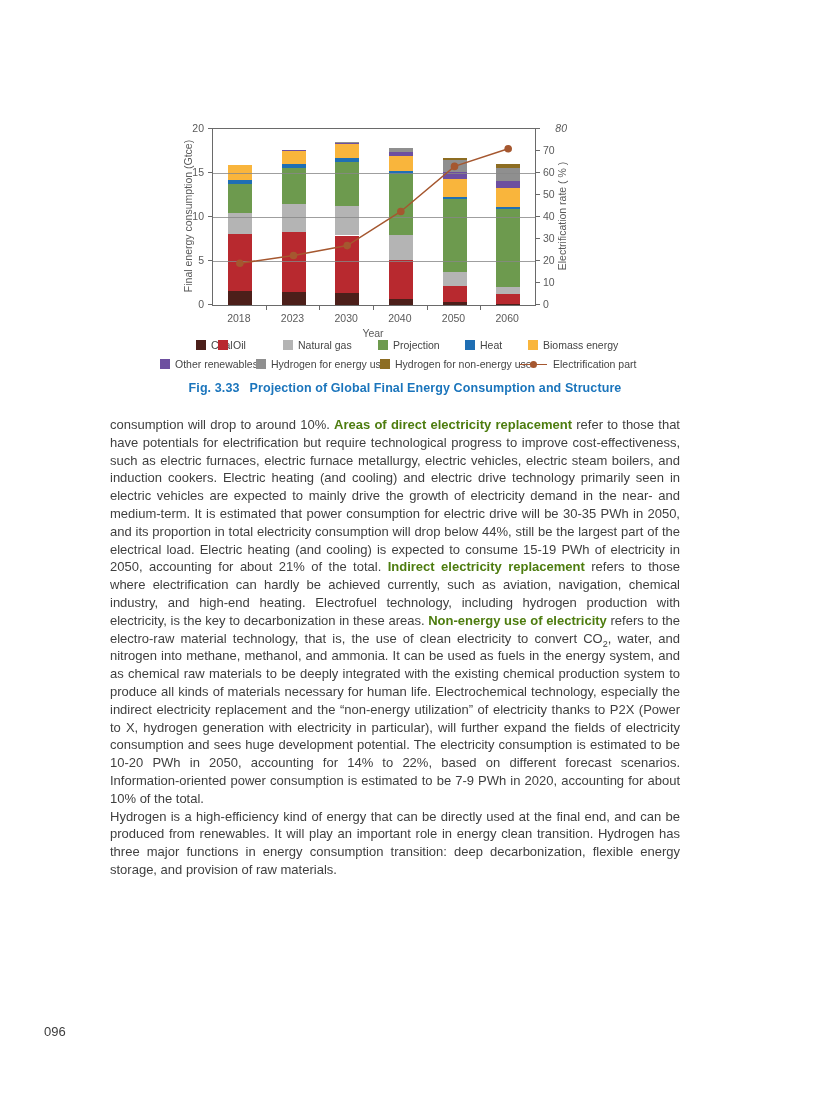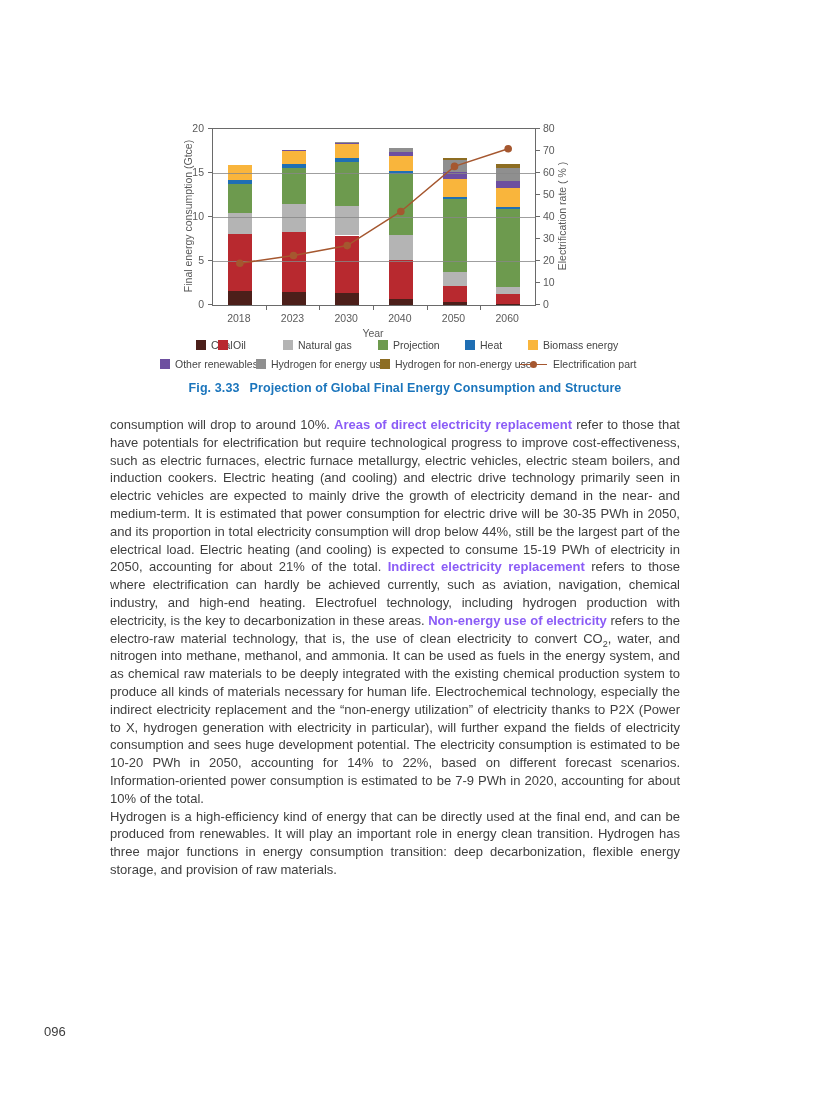--- a/index.html
+++ b/index.html
@@ -16,21 +16,21 @@
   .legend-swatch{width:10px;height:10px;margin-right:5px;flex:0 0 auto;}
   .legend-line{position:relative;width:27px;height:9px;margin-right:6px;flex:0 0 auto;}
   .legend-line .ln{position:absolute;left:0;top:4px;width:100%;height:1.5px;}
   .legend-line .dot{position:absolute;left:10px;top:1px;width:7px;height:7px;border-radius:50%;}
   .caption{position:absolute;left:130px;top:381px;width:550px;text-align:center;font-weight:bold;font-size:12.5px;letter-spacing:.1px;}
   .caption .cap-title{margin-left:10px;}
   .body-text{position:absolute;left:110px;top:416px;width:570px;font-size:13px;line-height:17.8px;color:#3f3f3f;text-align:justify;}
   .body-text p{margin:0;}
   .body-text h3{font-size:13.2px;line-height:17px;margin:25px 0 19px 0;color:#333333;}
   .body-text sub{font-size:9px;line-height:0;}
-  .bold-term{font-weight:bold;color:#8b5cf6;}
+  .bold-term{font-weight:bold;color:#4d7c0f;}
   .page-num{position:absolute;left:44px;top:1024px;font-size:13px;color:#3c3c3c;}
   svg{display:block;}
 </style>
 </head>
 <body>
 
 <div class="page">
 
   <div class="figure-area" id="figure-area">
     <div id="plot">
@@ -117,21 +117,21 @@
       <div class="tick-label" style="left: 543px; top: 232px; width: 24px; text-align: left;">30</div>
       <div class="tick" style="left: 536px; top: 216px; width: 4px; height: 1px;"></div>
       <div class="tick-label" style="left: 543px; top: 210px; width: 24px; text-align: left;">40</div>
       <div class="tick" style="left: 536px; top: 194px; width: 4px; height: 1px;"></div>
       <div class="tick-label" style="left: 543px; top: 188px; width: 24px; text-align: left;">50</div>
       <div class="tick" style="left: 536px; top: 172px; width: 4px; height: 1px;"></div>
       <div class="tick-label" style="left: 543px; top: 166px; width: 24px; text-align: left;">60</div>
       <div class="tick" style="left: 536px; top: 150px; width: 4px; height: 1px;"></div>
       <div class="tick-label" style="left: 543px; top: 144px; width: 24px; text-align: left;">70</div>
       <div class="tick" style="left: 536px; top: 128px; width: 4px; height: 1px;"></div>
-      <div class="tick-label" style="left: 543px; top: 122px; width: 24px; text-align: left;">80</div>
+      <div class="tick-label" style="left: 543px; top: 122px; width: 24px; text-align: right; font-style: italic;">80</div>
       <div class="tick" style="left: 265.667px; top: 306px; width: 1px; height: 4px;"></div>
       <div class="tick" style="left: 319.333px; top: 306px; width: 1px; height: 4px;"></div>
       <div class="tick" style="left: 373px; top: 306px; width: 1px; height: 4px;"></div>
       <div class="tick" style="left: 426.667px; top: 306px; width: 1px; height: 4px;"></div>
       <div class="tick" style="left: 480.333px; top: 306px; width: 1px; height: 4px;"></div>
       <div class="tick-label" style="left: 212px; top: 312px; width: 53.6667px; text-align: center;">2018</div>
       <div class="tick-label" style="left: 265.667px; top: 312px; width: 53.6667px; text-align: center;">2023</div>
       <div class="tick-label" style="left: 319.333px; top: 312px; width: 53.6667px; text-align: center;">2030</div>
       <div class="tick-label" style="left: 373px; top: 312px; width: 53.6667px; text-align: center;">2040</div>
       <div class="tick-label" style="left: 426.667px; top: 312px; width: 53.6667px; text-align: center;">2050</div>

